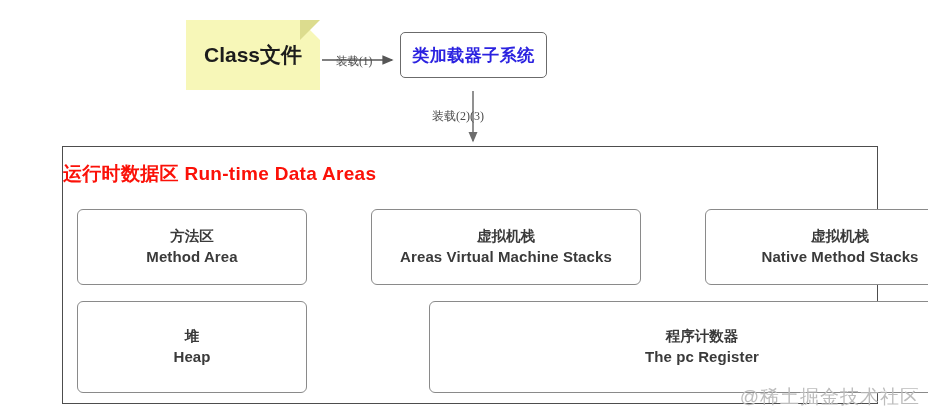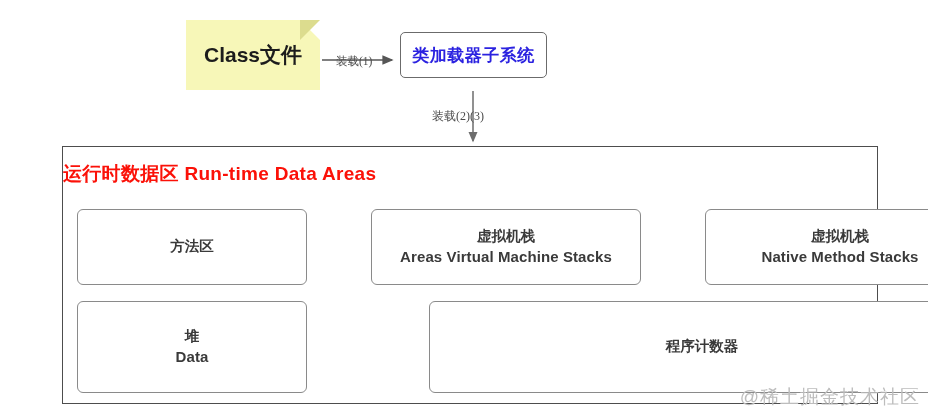--- a/index.html
+++ b/index.html
@@ -211,36 +211,38 @@
 
   <div class="edge-label edge-label-1">装载(1)</div>
   <div class="edge-label edge-label-2">装载(2)(3)</div>
 
   <div class="rt-outer">
     <div class="rt-title">运行时数据区 Run-time Data Areas</div>
 
     <div class="rt-row rt-row-1">
       <div class="cell w-method">
         <span class="cell-cn">方法区</span>
+        <span class="cell-en">Method Area</span>
       </div>
       <div class="cell w-jvms">
         <span class="cell-cn">虚拟机栈</span>
         <span class="cell-en">Areas Virtual Machine Stacks</span>
       </div>
       <div class="cell w-native">
         <span class="cell-cn">虚拟机栈</span>
         <span class="cell-en">Native Method Stacks</span>
       </div>
     </div>
 
     <div class="rt-row rt-row-2">
       <div class="cell w-heap">
         <span class="cell-cn">堆</span>
-        <span class="cell-en">Data</span>
+        <span class="cell-en">Heap</span>
       </div>
       <div class="cell w-pc">
         <span class="cell-cn">程序计数器</span>
+        <span class="cell-en">The pc Register</span>
       </div>
     </div>
   </div>
 
   <div class="watermark">@稀土掘金技术社区</div>
 </div>
 
 </body></html>

